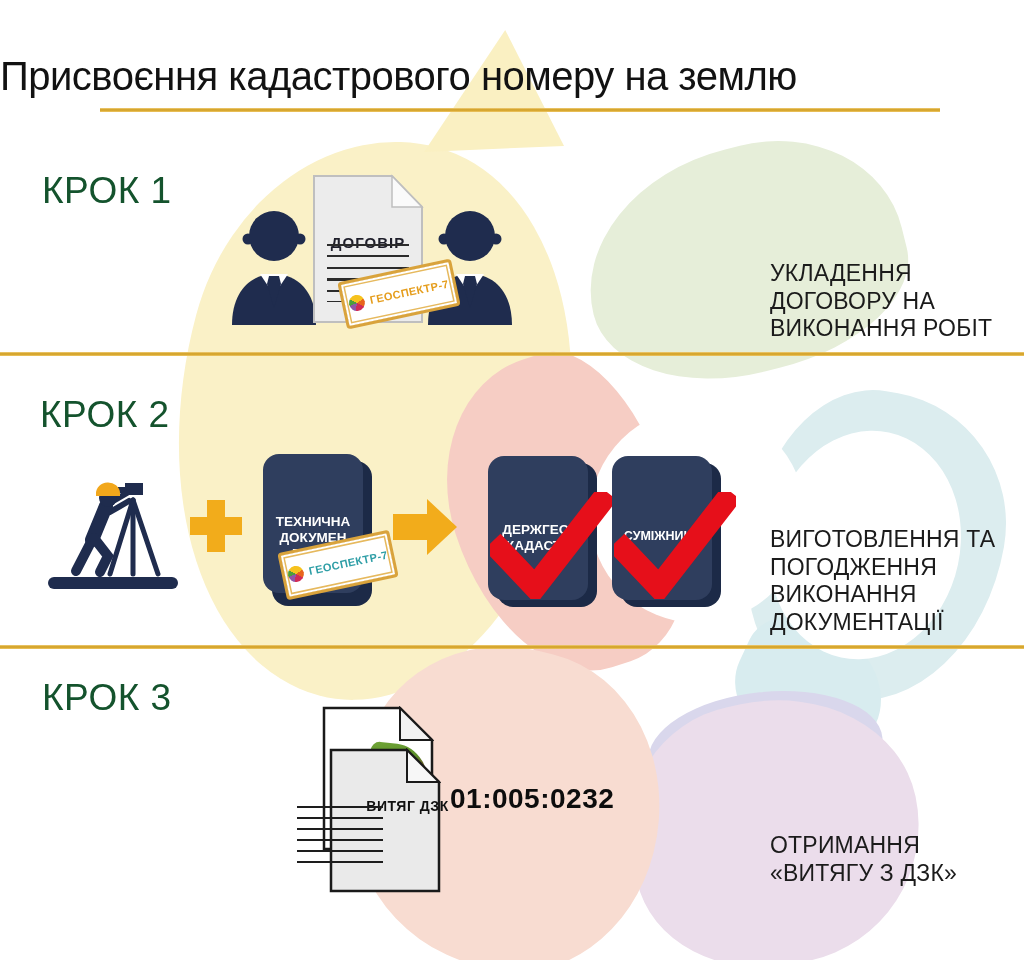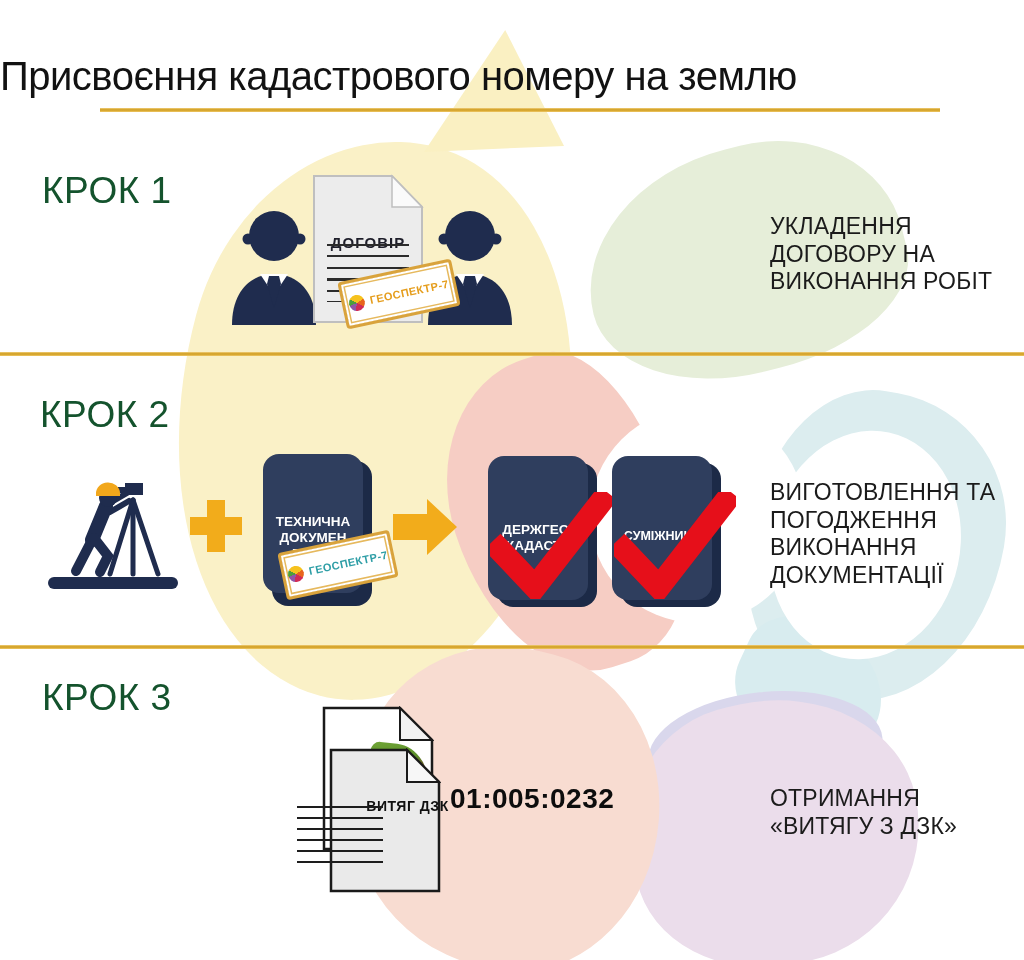--- a/index.html
+++ b/index.html
@@ -33,21 +33,21 @@
   .white-circle{left:590px;top:408px;width:215px;height:215px;background:#fff;
     border-radius:50%;z-index:1;position:absolute;}
   
   .gold-rule{position:absolute;height:4px;z-index:3;
     background:linear-gradient(180deg,#F0CE7A,#CE9B1B 48%,#EFC867);}
   
   .title{position:absolute;left:0;top:54px;width:100%;z-index:4;
     font-size:40px;font-weight:400;letter-spacing:-0.5px;color:#121212;}
   .step-label{position:absolute;z-index:4;font-size:37px;color:#14532d;letter-spacing:0.5px;}
   .desc{position:absolute;z-index:4;font-size:23px;line-height:27.5px;color:#1b1b1b;
-    white-space:pre-line;letter-spacing:0.2px;}
+    white-space:pre-line;letter-spacing:0.2px;margin-top:47px;}
   
   .man{position:absolute;width:92px;height:122px;z-index:5;}
   .doc{position:absolute;z-index:6;}
   .doc-title{position:absolute;width:100%;text-align:center;font-weight:bold;color:#1e1e2a;margin-top:16px;}
   .doc-lines{position:absolute;background:repeating-linear-gradient(180deg,#2b2b2b 0 2px,transparent 2px 11.5px);}
   .stamp{position:absolute;z-index:8;background:#fff;border:3px solid #D9A33C;border-radius:4px;
     box-shadow:inset 0 0 0 2px #ffffff,inset 0 0 0 3.5px #E6B95E;
     display:flex;align-items:center;justify-content:center;gap:5px;transform:rotate(-12deg);}
   .stamp-logo{width:16px;height:16px;border-radius:50%;flex:0 0 auto;
     background:conic-gradient(#F6C21D 0 70deg,#E8641E 70deg 130deg,#D12B56 130deg 200deg,#8E56A6 200deg 260deg,#4D9E3C 260deg 310deg,#F6C21D 310deg 360deg);}

